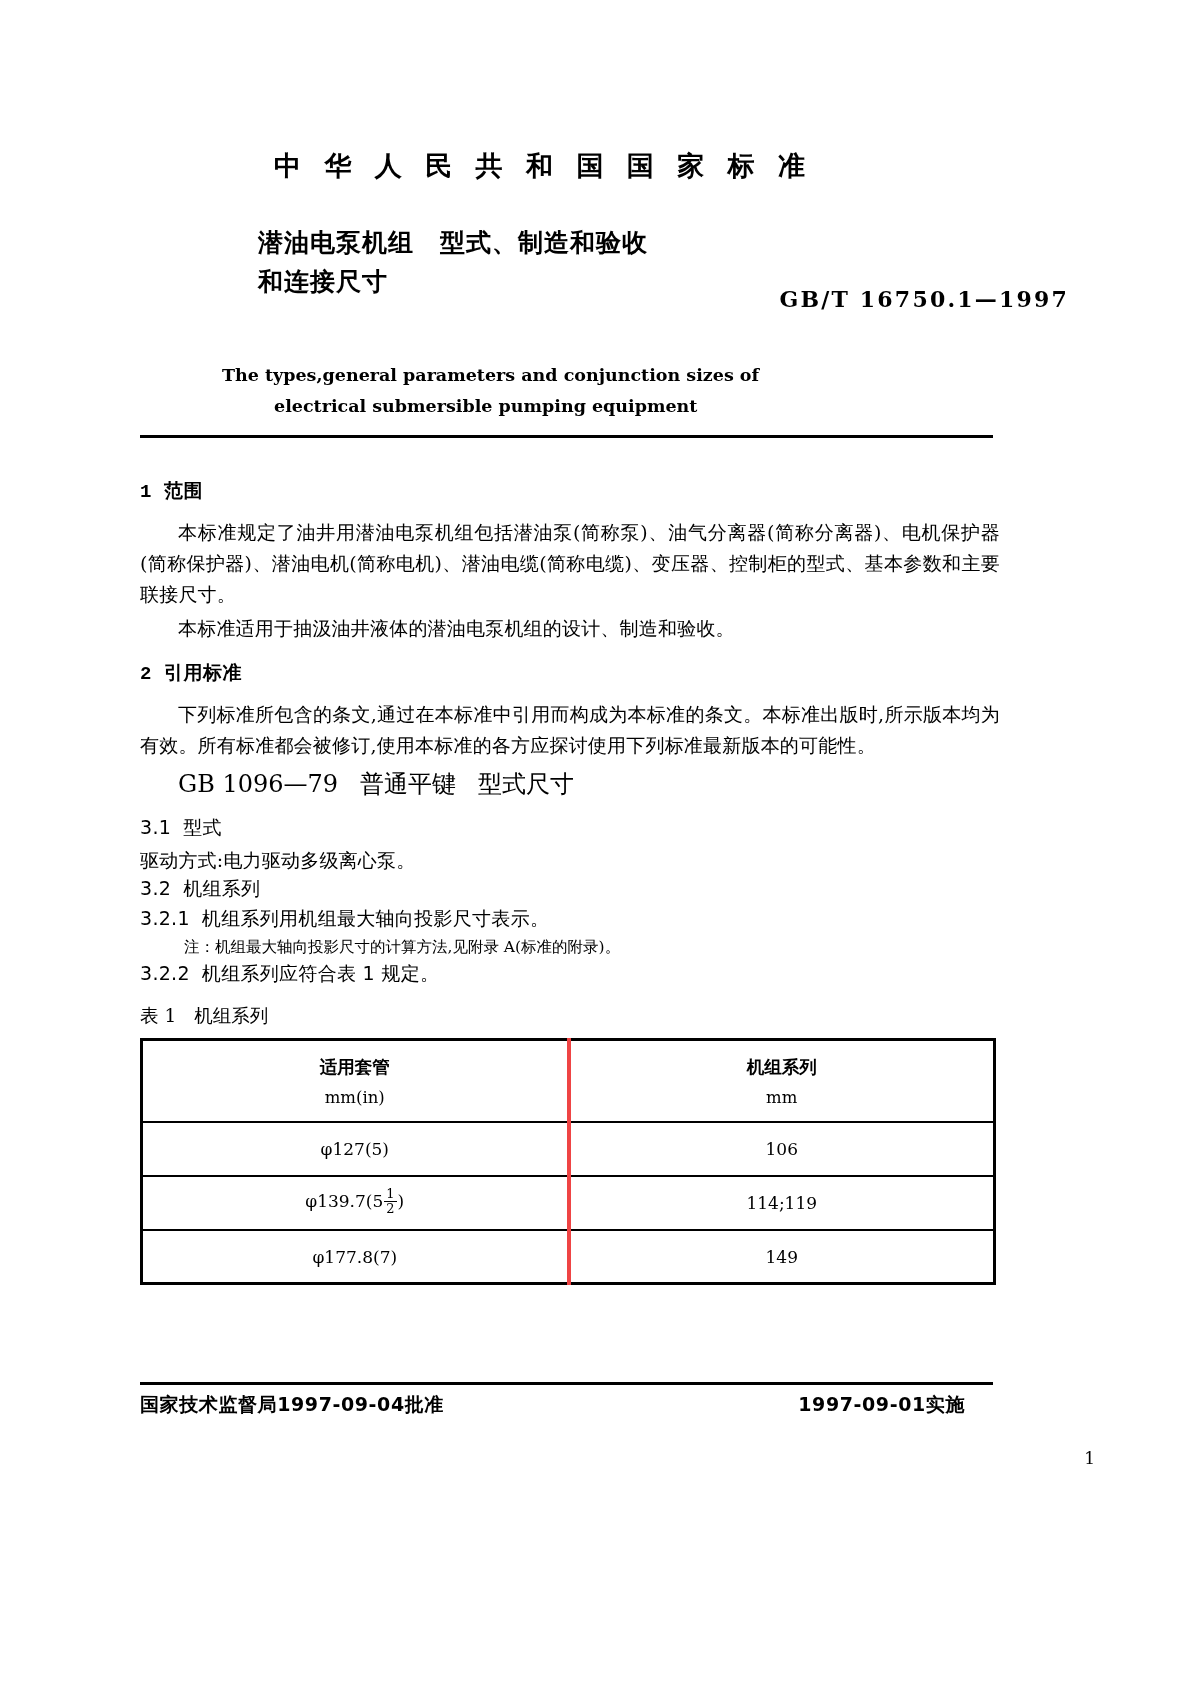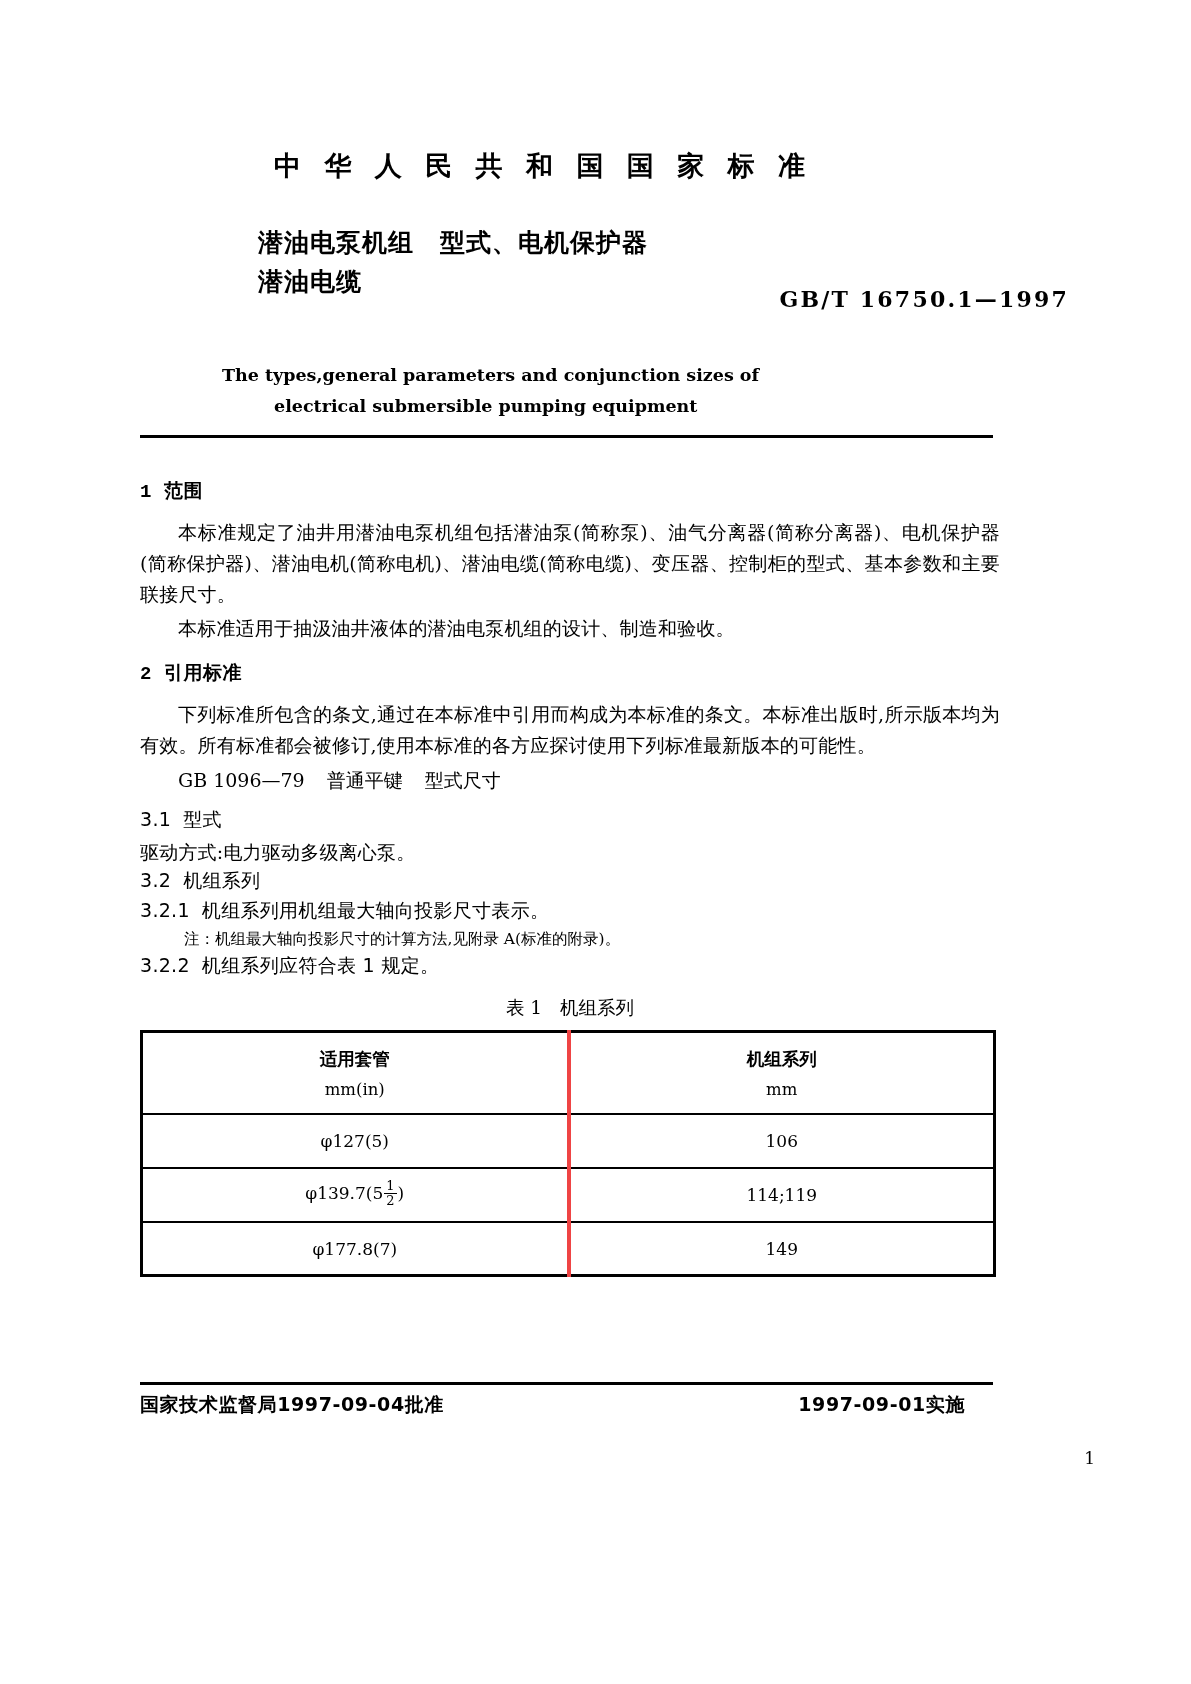--- a/index.html
+++ b/index.html
@@ -124,37 +124,36 @@
     letter-spacing: 0.2px;
   }
   p.para.noindent { text-indent: 0; }
   p.tight { margin-bottom: 0; }
 
   .gap-sm { height: 12px; }
 
   .ref-item {
     margin: 0 0 0 38px;
     font-family: "DejaVu Serif", serif;
-    font-size: 19px;
+    font-size: 24px;
     line-height: 1.62;
   }
   .ref-item .sp { display: inline-block; width: 22px; }
 
   .note {
     margin: 2px 0 2px 44px;
     font-family: "DejaVu Serif", serif;
     font-size: 15.5px;
     line-height: 1.5;
   }
 
   .indent1 { margin-left: 38px; }
 
   
   .table-caption {
-    text-align: center;
     font-family: "DejaVu Serif", serif;
     font-size: 18.5px;
     margin: 16px 0 10px 0;
   }
   .table-caption .sp { display: inline-block; width: 18px; }
 
   table.t1 {
     border-collapse: collapse;
     width: 853px;
     margin: 0;
@@ -233,22 +232,22 @@
 </style>
 </head>
 <body>
 
 <div class="page">
 
   <div class="masthead">
     <div class="national-title">中 华 人 民 共 和 国 国 家 标 准</div>
 
     <div class="title-block">
-      <div class="cn-title-line">潜油电泵机组　型式、电机保护器</div>
-      <div class="cn-title-line">潜油电缆</div>
+      <div class="cn-title-line">潜油电泵机组　型式、制造和验收</div>
+      <div class="cn-title-line">和连接尺寸</div>
       <div class="std-number">GB/T 16750.1—1997</div>
     </div>
 
     <div class="en-title">
       <div class="l1">The types,general parameters and conjunction sizes of</div>
       <div class="l2">electrical submersible pumping equipment</div>
     </div>
   </div>
 
   <div class="rule-top"></div>

